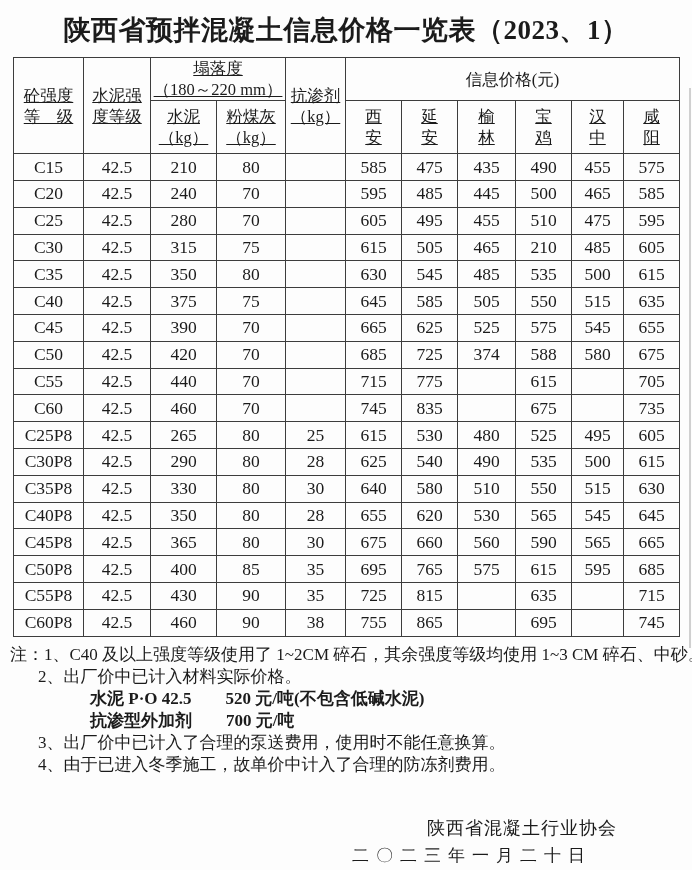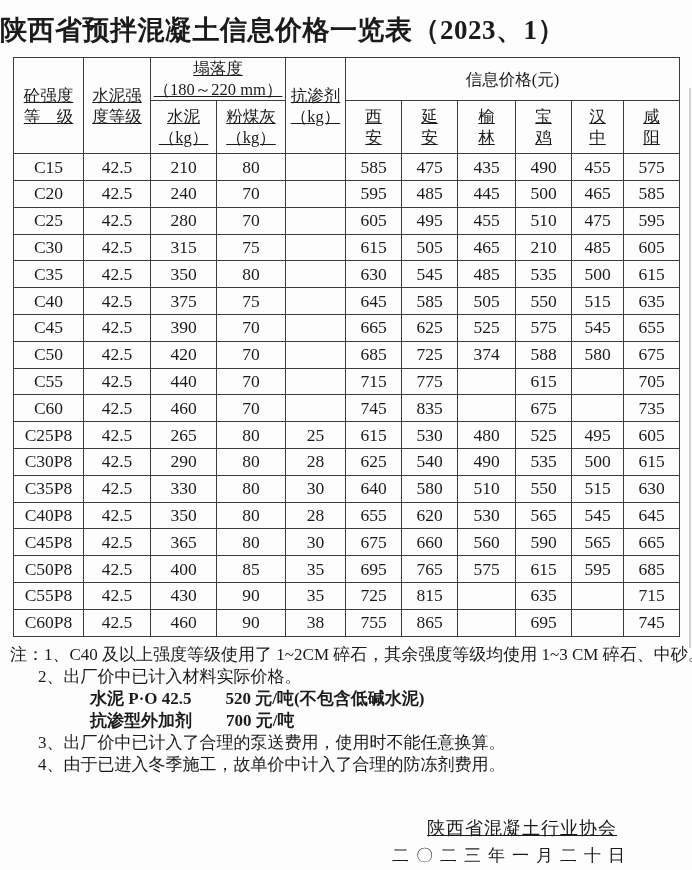--- a/index.html
+++ b/index.html
@@ -7,21 +7,21 @@
   body {
     width: 692px; height: 870px;
     background: #fdfdfd;
     color: #1b1b1b;
     font-family: "Liberation Serif", "DejaVu Serif", serif;
     position: relative;
     overflow: hidden;
   }
   .page-title {
     margin: 12px 0 9px 0;
-    text-align: left;
+    text-align: center;
     font-size: 27px;
     font-weight: bold;
     letter-spacing: 0.5px;
     white-space: nowrap;
   }
   table.price-table {
     border-collapse: collapse;
     table-layout: fixed;
     width: 666px;
     margin-left: 13px;
@@ -56,26 +56,24 @@
   .note-line.indent-2 { padding-left: 80px; font-weight: bold; }
   .doc-footer {
     margin-top: 40px;
   }
   .footer-org {
     width: 320px;
     margin-left: 362px;
     text-align: center;
     font-size: 18px;
     letter-spacing: 1px;
-    text-decoration: underline;
   }
   .footer-date {
     width: 320px;
     margin-left: 352px;
-    text-align: center;
     font-size: 17px;
     letter-spacing: 7px;
     margin-top: 4px;
   }
   .scan-edge {
     position: absolute;
     right: 1px; top: 88px;
     width: 2px; height: 560px;
     background: #9a9a9a;
     opacity: 0.45;

